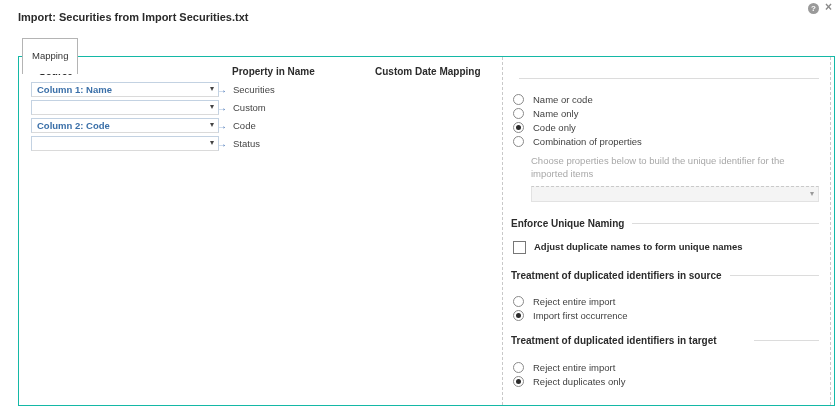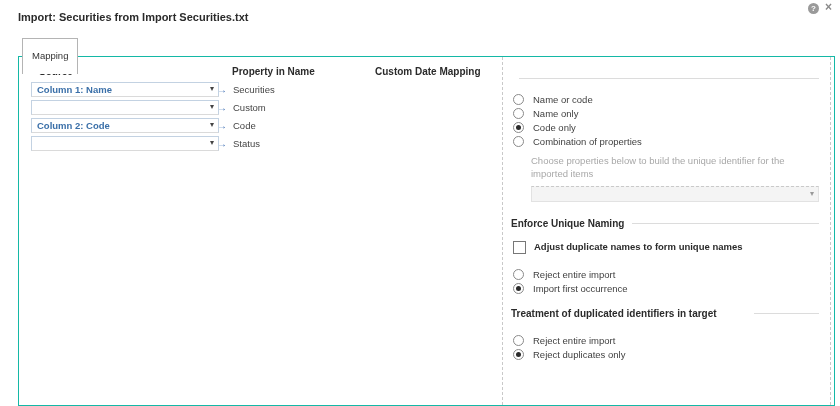--- a/index.html
+++ b/index.html
@@ -141,20 +141,24 @@
 
     <div class="section-heading mt16">
       <span>Enforce Unique Naming</span>
         <span class="rule"></span>
     </div>
     <div class="checkbox-row">
       <span class="checkbox"></span>
       <span>Adjust duplicate names to form unique names</span>
     </div>
 
+    <div class="section-heading mt16">
+      <span>Treatment of duplicated identifiers in source</span>
+        <span class="rule"></span>
+    </div>
     <div class="radio-group">
       <div class="radio-row">
         <span class="radio"></span>
         <span>Reject entire import</span>
       </div>
       <div class="radio-row">
         <span class="radio checked"></span>
         <span>Import first occurrence</span>
       </div>
     </div>

